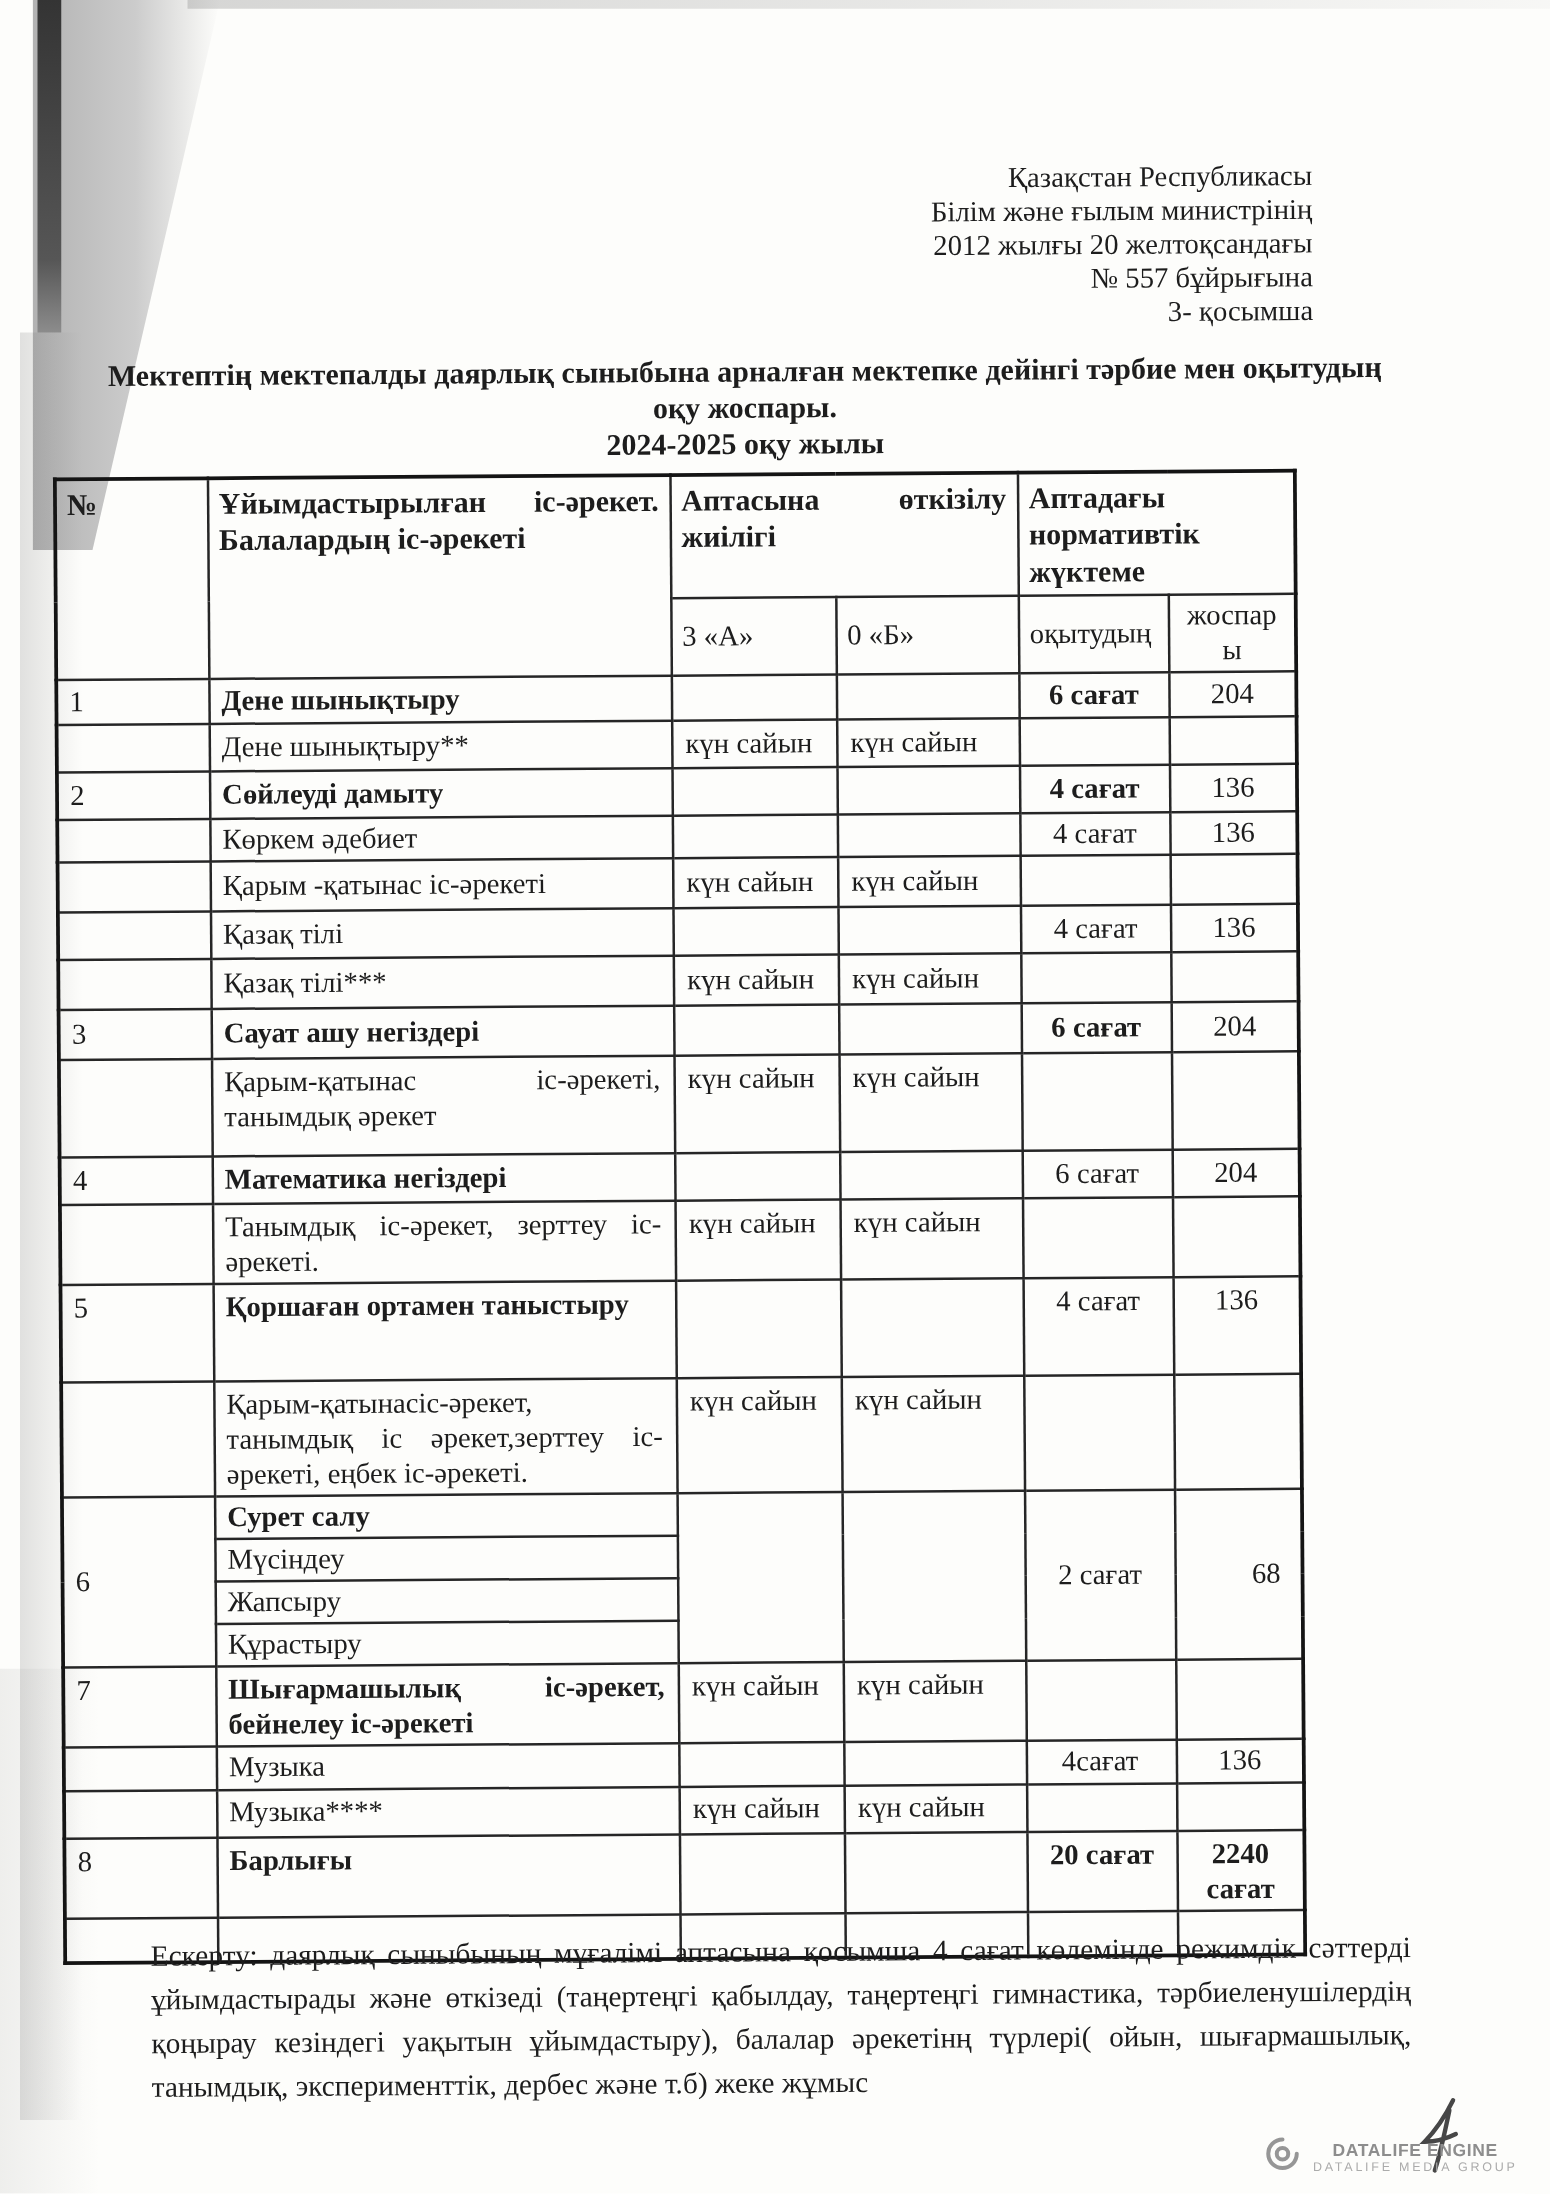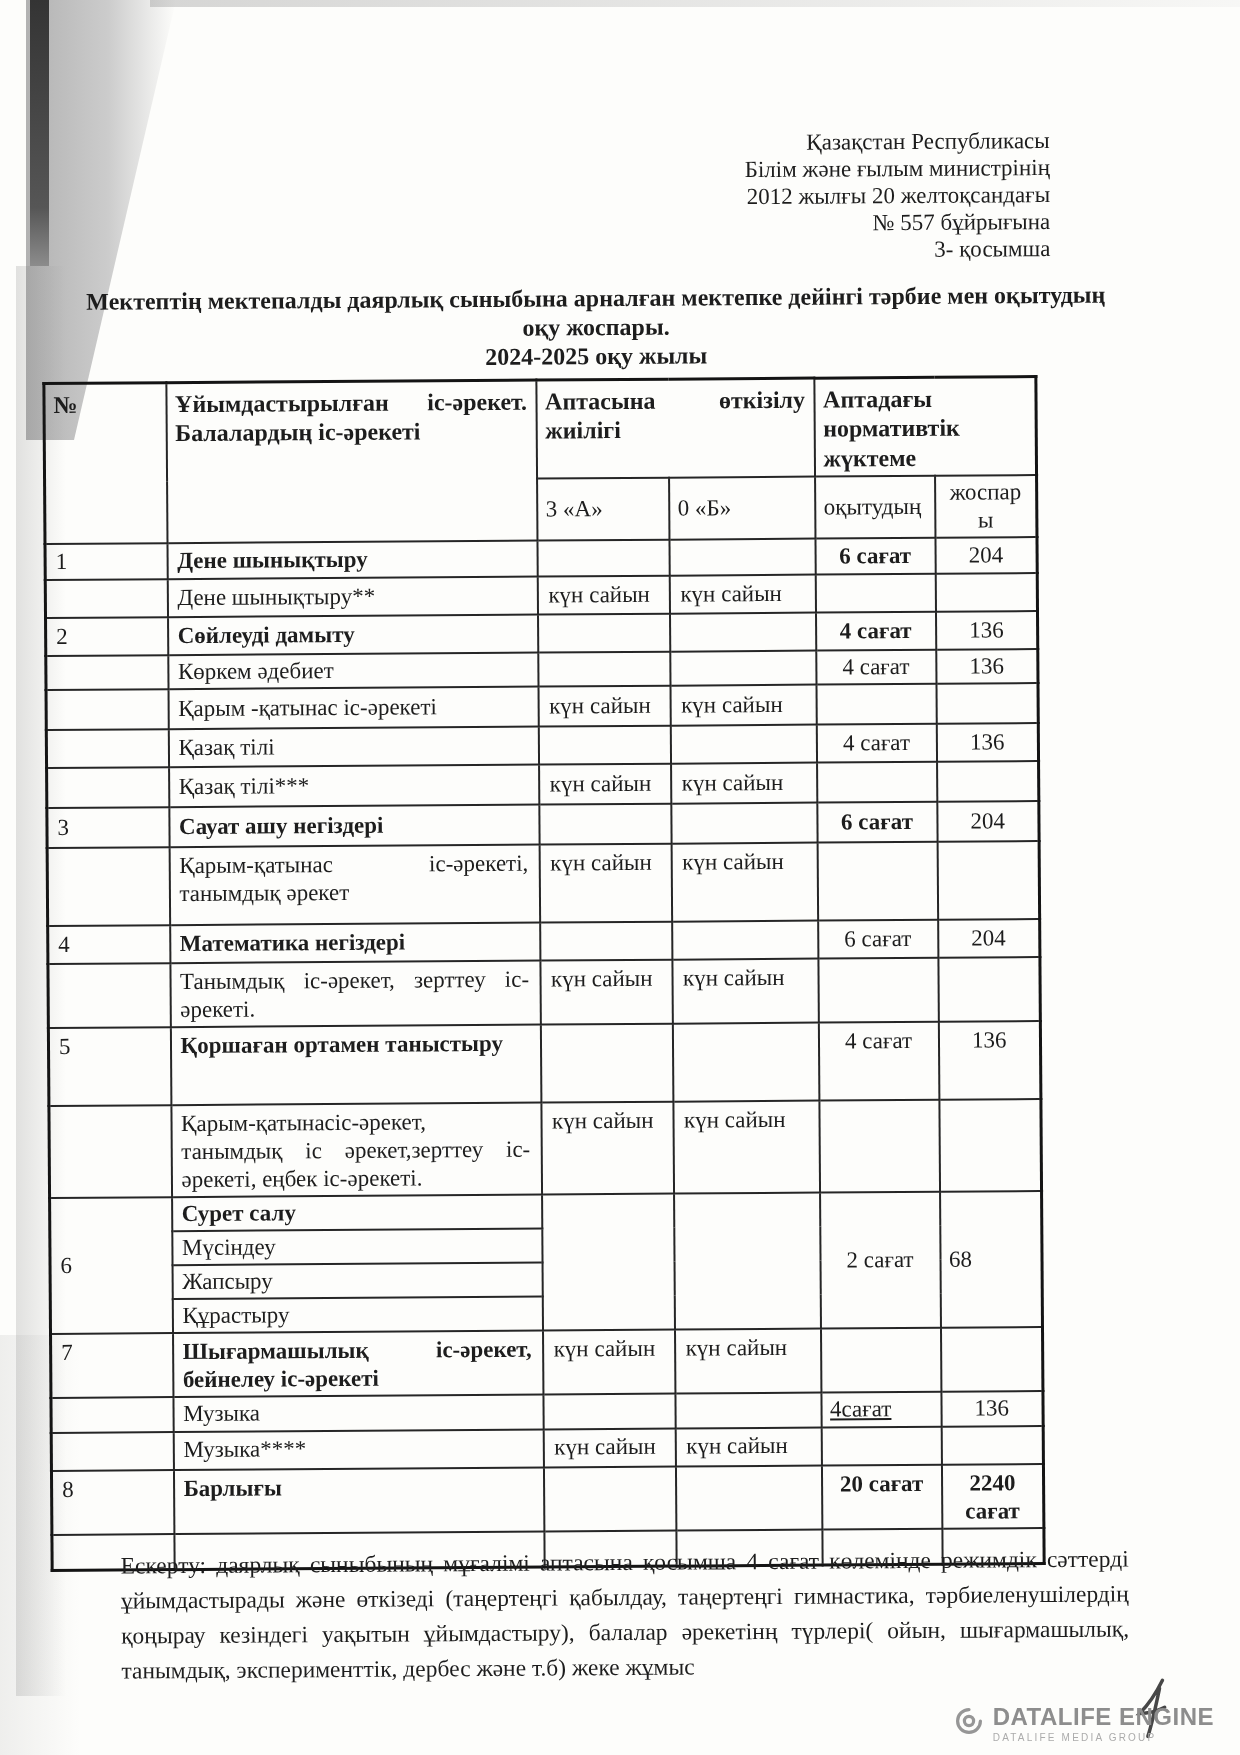--- a/index.html
+++ b/index.html
@@ -68,38 +68,38 @@
 
   .doc-table tbody td { vertical-align:middle; }
   .doc-table tbody tr.va-top td { vertical-align:top; padding-top:4px; }
   td.c-num  { vertical-align:top; padding-left:9px; }
   td.c-name { text-align:left; padding-left:9px; }
   td.c-name.b { font-weight:bold; }
   td.c-name.just { text-align:justify; padding-right:10px; }
   td.c-a, td.c-b { text-align:left; padding-left:10px; }
   td.c-w { text-align:center; }
   td.c-w.b { font-weight:bold; }
-  td.c-w.ar { text-align:left; padding-right:10px;text-decoration:underline; }
+  td.c-w.ar { text-align:center; padding-right:10px; }
   td.c-y { text-align:center; }
   td.c-y.b { font-weight:bold; }
-  td.c-y.g { text-align:left; padding-right:16px; }
+  td.c-y.g { text-align:right; padding-right:16px; }
 
   
   .note {
     position:absolute; left:116px; top:1545px; width:1008px;
     font-size:23.5px; line-height:35px; text-align:justify;
   }
 
   
   .dle {
     position:absolute; right:26px; bottom:12px;
     display:flex; align-items:center; gap:9px;
     font-family:"Liberation Sans","DejaVu Sans",sans-serif;
   }
-  .dle .brand   { font-size:24px; font-weight:bold; color:#8d8d8d; letter-spacing:.5px;text-align:center; }
+  .dle .brand   { font-size:14px; font-weight:bold; color:#8d8d8d; letter-spacing:.5px;text-align:center; }
   .dle .tagline { font-size:10px; color:#ababab; letter-spacing:2.2px; margin-top:1px; }
   .hand-mark { position:absolute; left:1126px; top:1680px; }
 </style>
 </head>
 <body>
 
 <div class="sheet">
 
   <div class="art-top-left"></div>
   <div class="art-dark-bar"></div>

